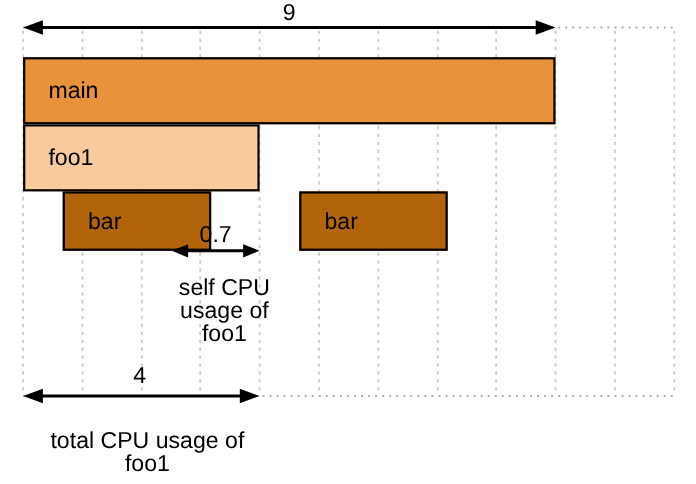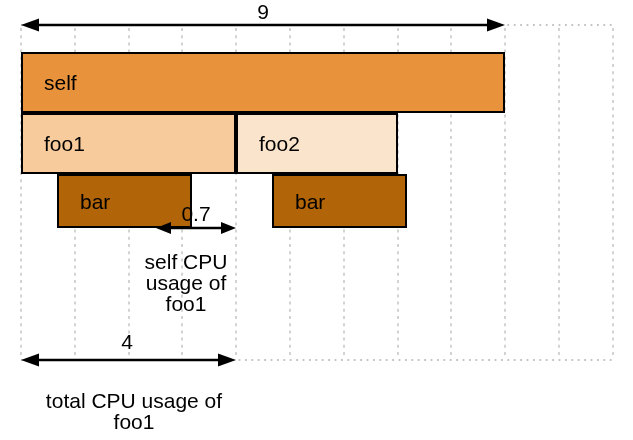--- a/index.html
+++ b/index.html
@@ -52,27 +52,24 @@
       <line class="grid-v" x1="451" y1="28" x2="451" y2="357"></line>
       <line class="grid-v" x1="505" y1="28" x2="505" y2="357"></line>
       <line class="grid-v" x1="559" y1="28" x2="559" y2="357"></line>
       <line class="grid-v" x1="613" y1="28" x2="613" y2="357"></line>
     </g>
     <line class="dotline" x1="21" y1="25" x2="615" y2="25"></line>
     <line class="dotline" x1="21" y1="360" x2="615" y2="360"></line>
   </svg>
 
   <div class="frame-box f-main" style="left:21px;top:52px;width:484px;height:61px;">
-    <span class="frame-label">self</span>
+    <span class="frame-label">main</span>
   </div>
   <div class="frame-box f-foo1" style="left:21px;top:113px;width:215px;height:61px;">
     <span class="frame-label">foo1</span>
-  </div>
-  <div class="frame-box f-foo2" style="left:236px;top:113px;width:162px;height:61px;">
-    <span class="frame-label">foo2</span>
   </div>
   <div class="frame-box f-bar" style="left:21px;top:174px;width:135px;height:54px;">
     <span class="frame-label">bar</span>
   </div>
   <div class="frame-box f-bar" style="left:236px;top:174px;width:135px;height:54px;">
     <span class="frame-label">bar</span>
   </div>
 
   <svg class="layer" width="633" height="440" viewBox="0 0 633 440">
     <g>
@@ -89,21 +86,21 @@
       <line class="arrow-line" x1="36" y1="360" x2="221" y2="360"></line>
       <polygon class="arrow-head" points="21,360 39,353.5 39,366.5"></polygon>
       <polygon class="arrow-head" points="236,360 218,353.5 218,366.5"></polygon>
     </g>
   </svg>
 
   <div class="dim-value" style="left:263px;top:1px;">9</div>
 
   <div class="dim-value" style="left:196px;top:203px;">0.7</div>
 
-  <div class="caption" style="left:186px;top:251px;">self CPU
+  <div class="caption" style="left:204px;top:251px;">self CPU
 usage of
 foo1</div>
 
   <div class="dim-value" style="left:127px;top:331px;">4</div>
 
   <div class="caption" style="left:134px;top:390px;">total CPU usage of
 foo1</div>
 
 </div>
 

